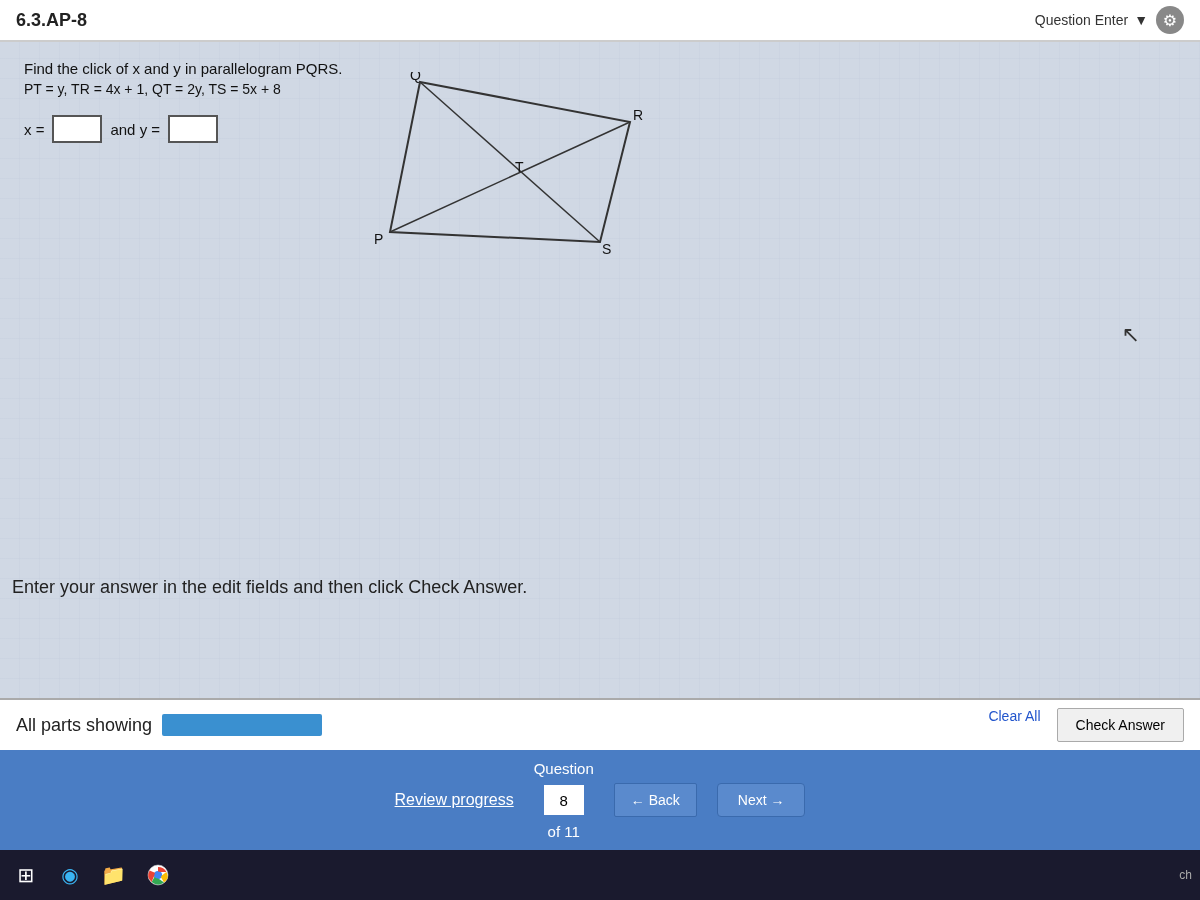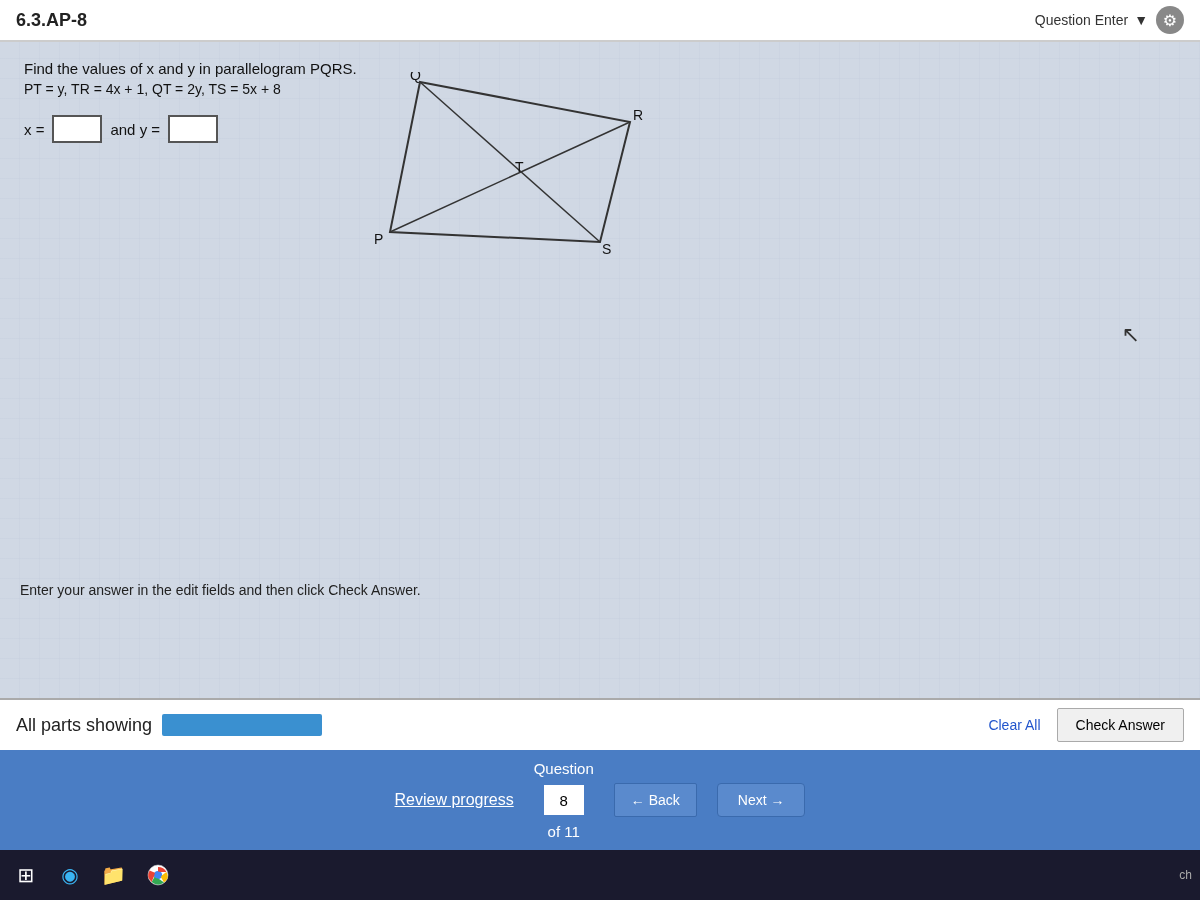--- a/index.html
+++ b/index.html
@@ -106,22 +106,22 @@
       border: 2px solid #555;
       background: white;
       font-size: 14px;
       padding: 2px 4px;
     }
 
     
     .instruction-text {
       position: absolute;
       bottom: 100px;
-      left: 20px;
-      font-size: 14px;
+      left: 12px;
+      font-size: 18px;
       color: #222;
     }
 
     
     .bottom-toolbar {
       background: #ffffff;
       border-top: 2px solid #aaa;
       padding: 8px 16px;
       display: flex;
       align-items: center;
@@ -258,21 +258,21 @@
       <span>▼</span>
     </button>
     <div class="gear-icon-wrap">
       <span>⚙</span>
     </div>
   </div>
 </div>
 
 <div class="main-content" style="flex:1;position:relative;">
 
-  <p class="problem-title">Find the values of x and y in parallelogram PQRS.</p>
+  <p class="problem-title">Find the click of x and y in parallelogram PQRS.</p>
   <p class="problem-conditions">PT = y, TR = 4x + 1, QT = 2y, TS = 5x + 8</p>
 
   <div class="diagram-area">
     <svg width="320" height="200">
 
       <polygon points="60,10 270,50 240,170 30,160" fill="none" stroke="#333" stroke-width="2"></polygon>
 
       <line x1="60" y1="10" x2="240" y2="170" stroke="#333" stroke-width="1.5"></line>
       <line x1="270" y1="50" x2="30" y2="160" stroke="#333" stroke-width="1.5"></line>
 
@@ -294,21 +294,21 @@
   <p class="instruction-text">Enter your answer in the edit fields and then click Check Answer.</p>
 
   <div class="cursor-indicator">↖</div>
 </div>
 
 <div class="bottom-toolbar">
   <div class="parts-showing-area">
     <span>All parts showing</span>
     <div class="progress-bar-container"></div>
   </div>
-  <div style="display:flex;align-items:center;gap:16px;">
+  <div style="display:flex;align-items:flex-start;gap:16px;">
     <button class="clear-all-btn">
       <span>Clear All</span>
     </button>
     <button class="check-answer-btn">
       <span>Check Answer</span>
     </button>
   </div>
 </div>
 
 <div class="nav-bar">

